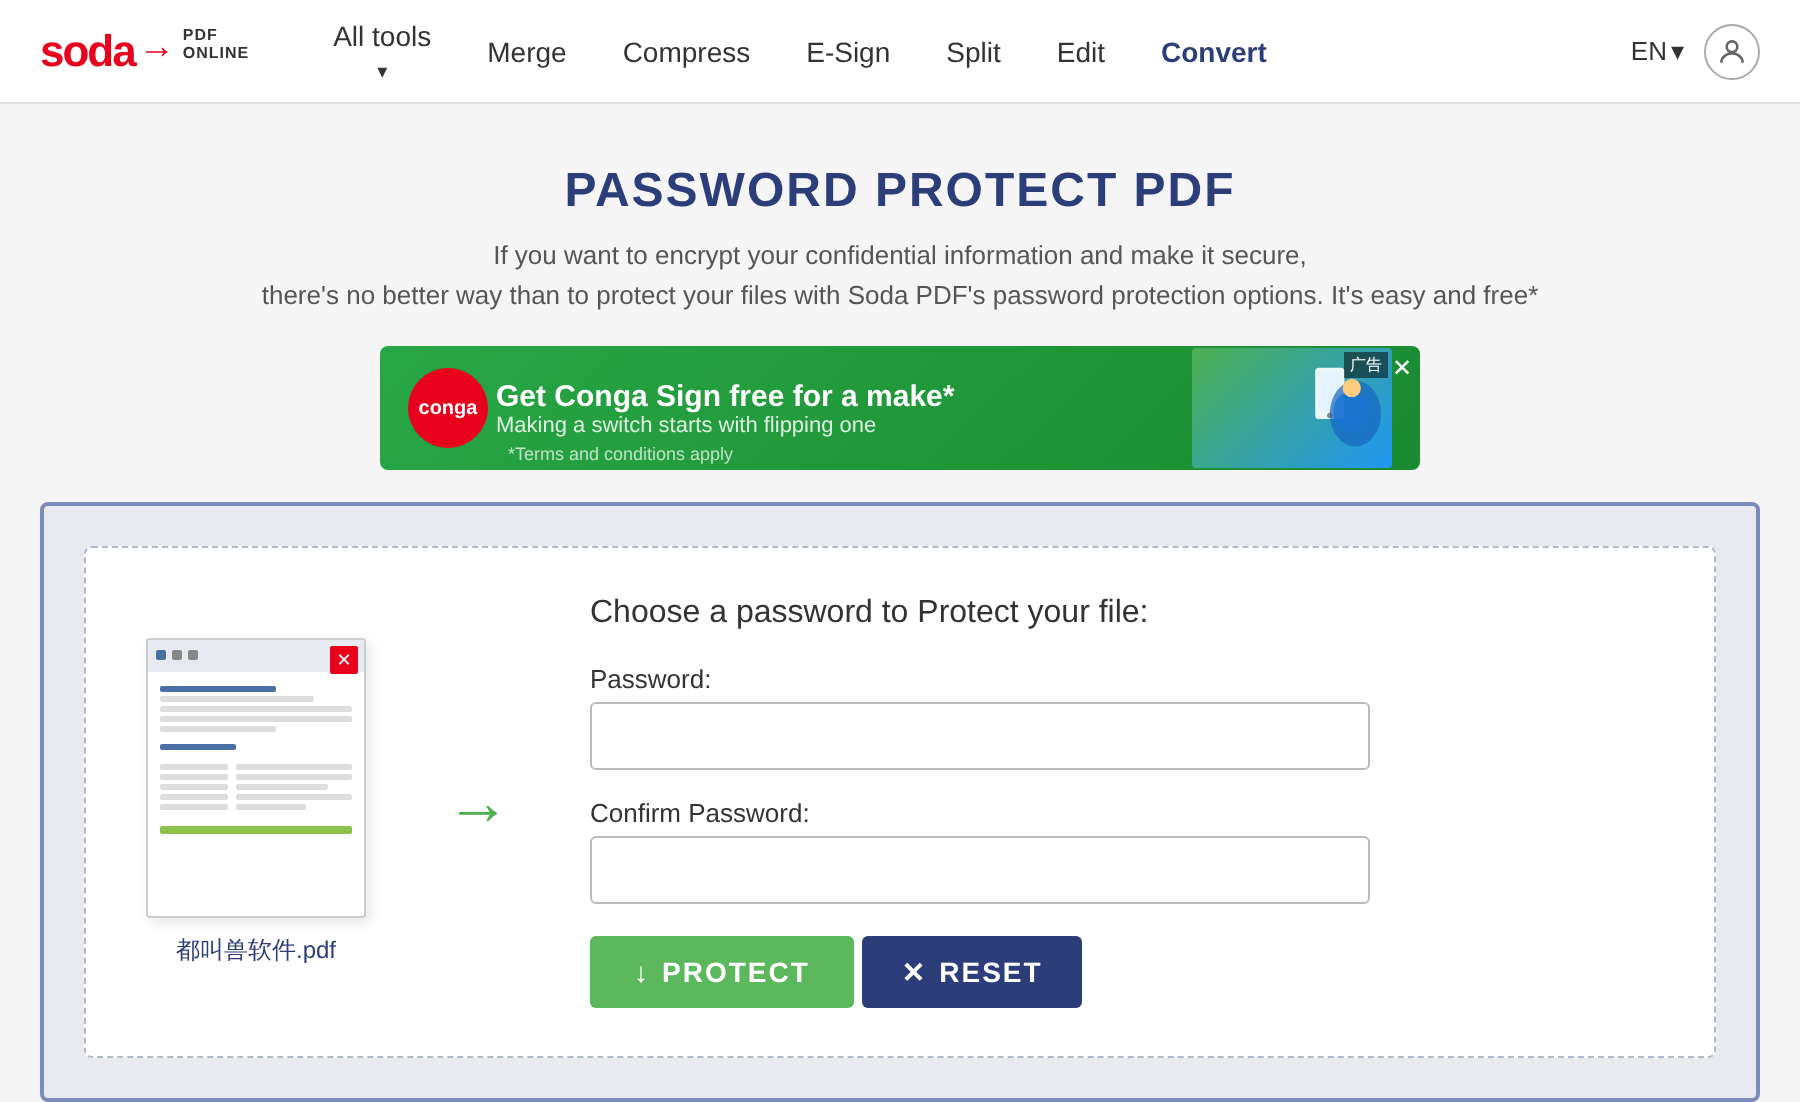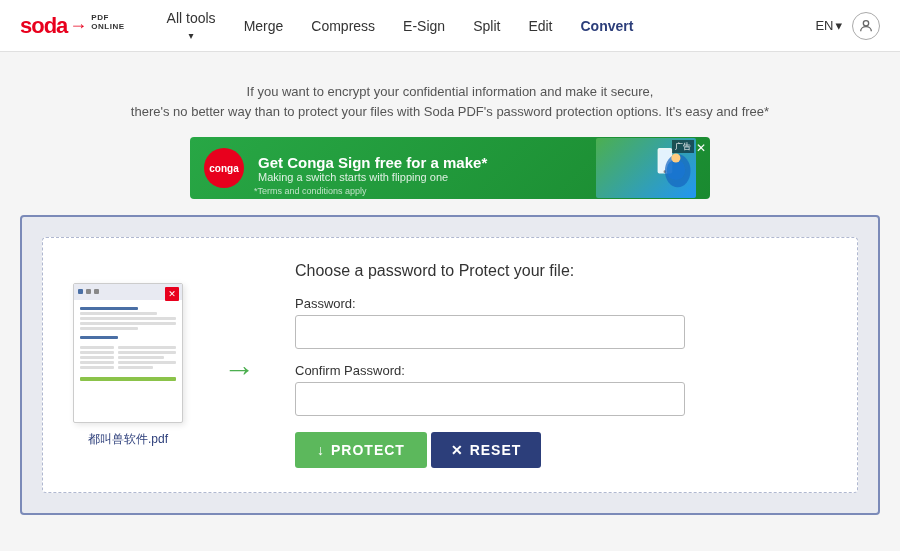--- a/index.html
+++ b/index.html
@@ -128,21 +128,21 @@
       height: 40px;
       background: #e8001d;
       border-radius: 50%;
       display: flex;
       align-items: center;
       justify-content: center;
       color: white;
       font-size: 10px;
       font-weight: bold;
       flex-shrink: 0;
-      margin-right: 14px;
+      margin-right: 4px;
     }
     .ad-text {
       flex: 1;
     }
     .ad-headline {
       font-size: 15px;
       font-weight: bold;
       color: white;
     }
     .ad-subtext {
@@ -403,20 +403,21 @@
         <circle cx="12" cy="8" r="4"></circle>
         <path d="M4 20c0-4 3.6-7 8-7s8 3 8 7"></path>
       </svg>
     </div>
   </div>
 </header>
 
 <div class="main-content">
 
   <div class="page-title-section">
+    <h1 class="page-title">PASSWORD PROTECT PDF</h1>
     <p class="page-subtitle">
       <span>If you want to encrypt your confidential information and make it secure,</span><br>
       <span>there's no better way than to protect your files with Soda PDF's password protection options. It's easy and free*</span>
     </p>
   </div>
 
   <div class="ad-banner">
     <div class="ad-logo-circle">
       <span>conga</span>
     </div>

